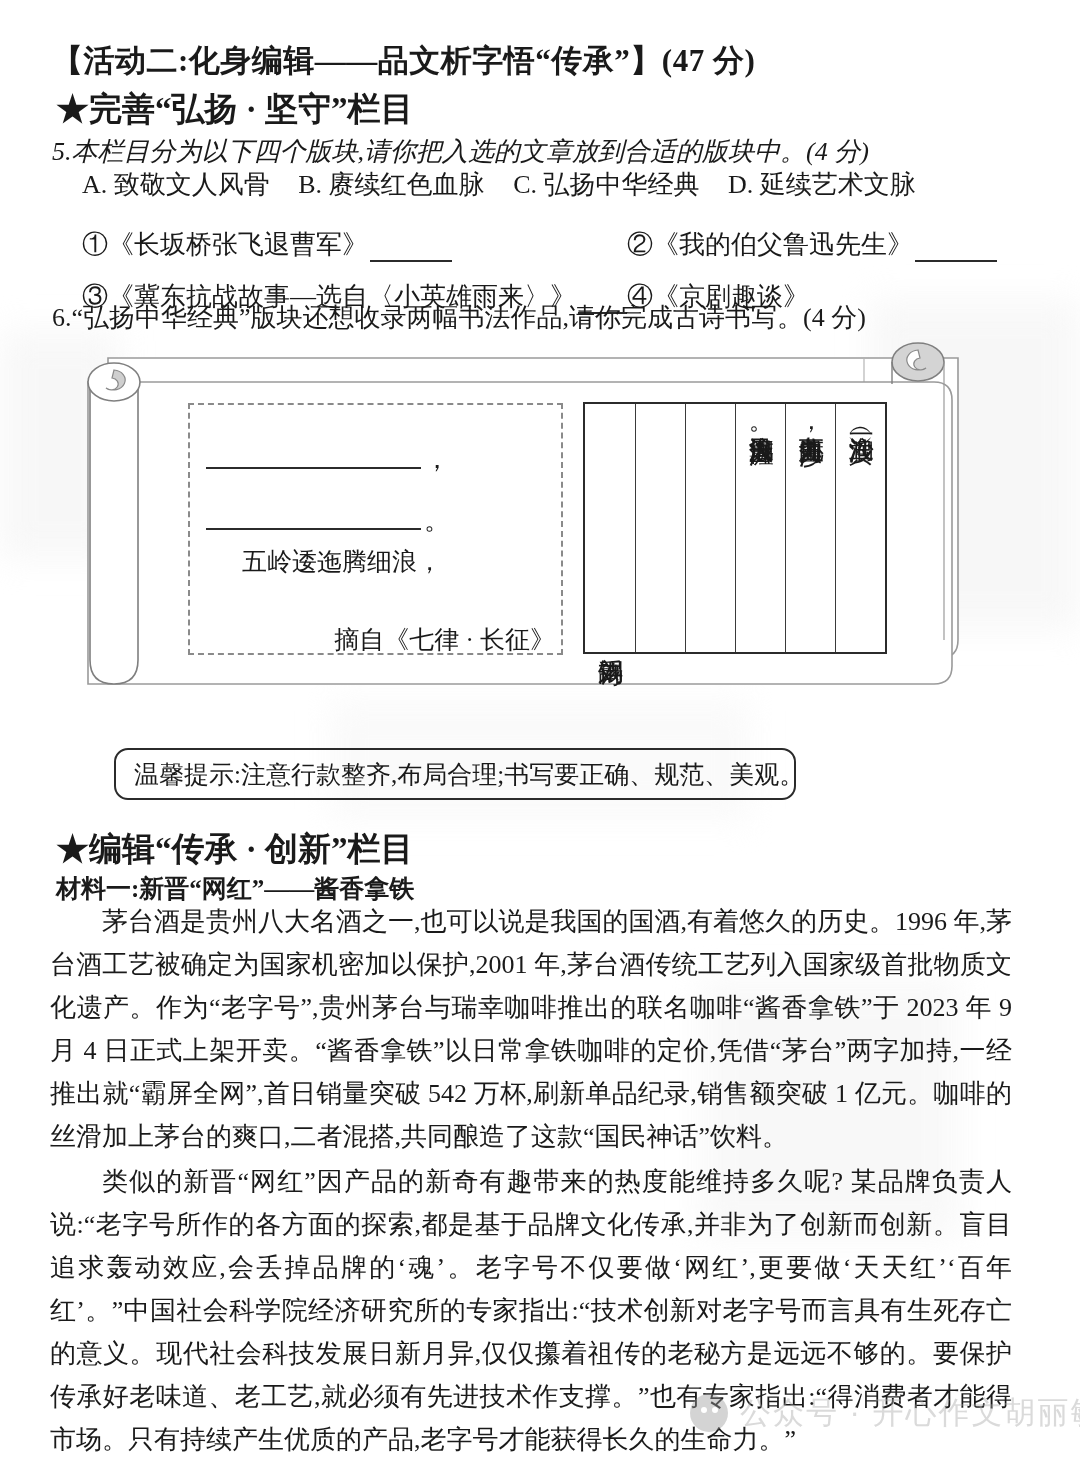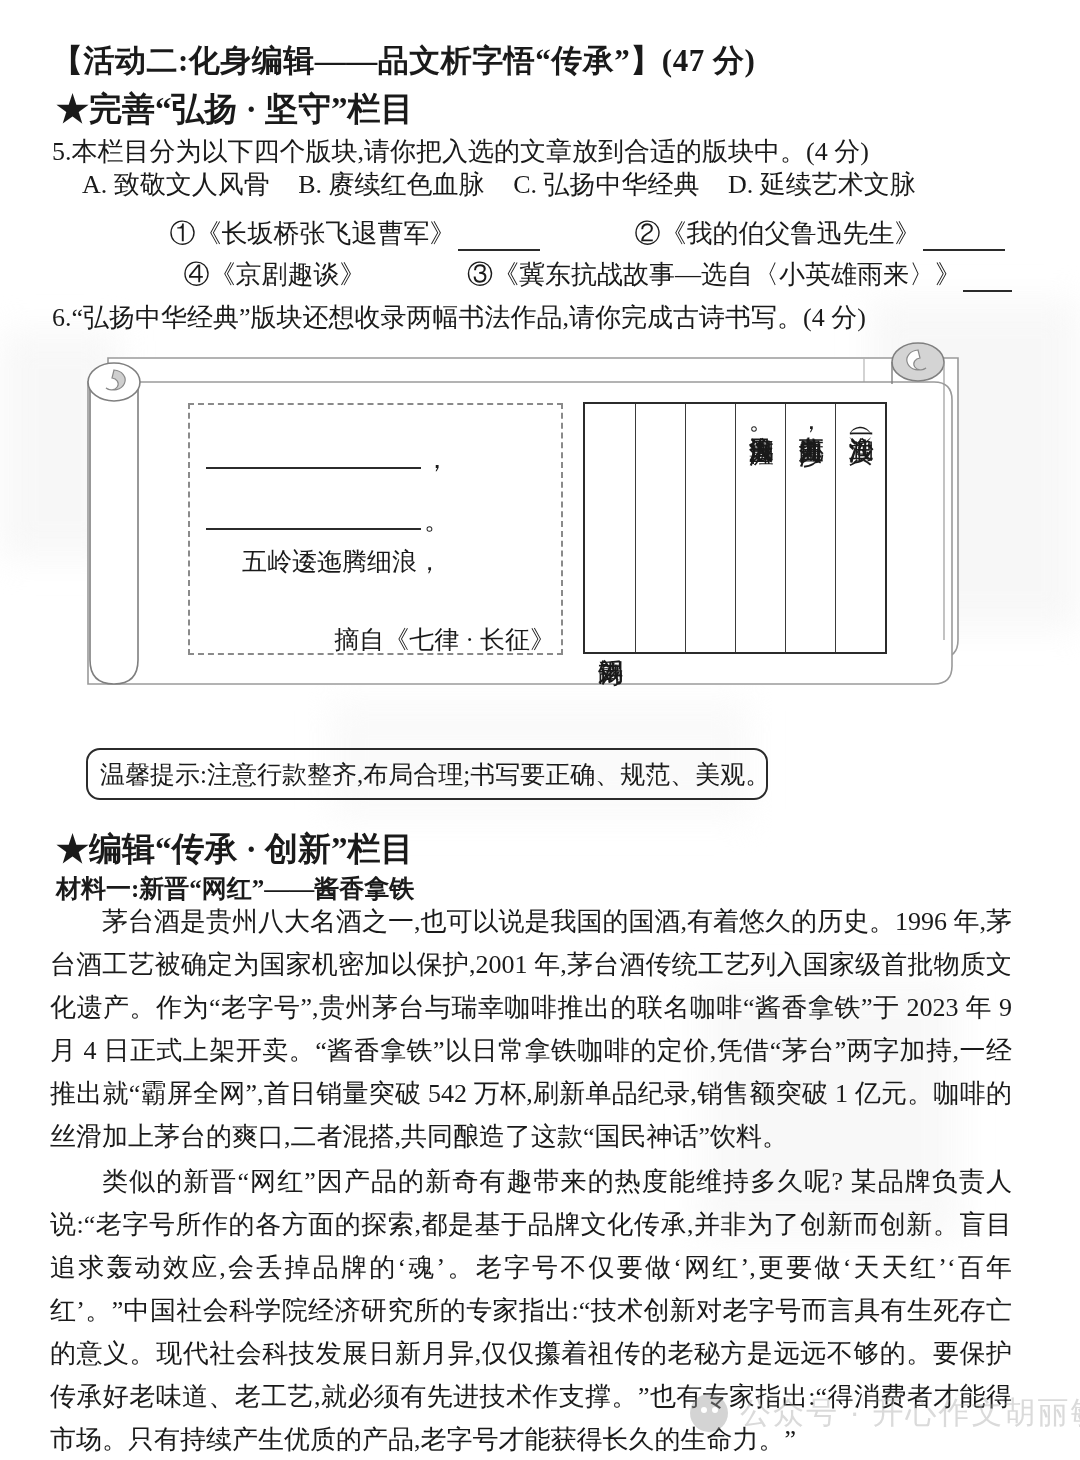--- a/index.html
+++ b/index.html
@@ -65,20 +65,21 @@
     white-space: nowrap;
   }
 
   
   .q5-stem {
     position: absolute;
     left: 52px;
     top: 134px;
     font-size: 26px;
     white-space: nowrap;
+    font-style: italic;
   }
   .q5-options {
     position: absolute;
     left: 82px;
     top: 167px;
     font-size: 26px;
     white-space: nowrap;
   }
   .q5-options .opt { margin-right: 22px; }
   .q5-options .opt:last-child { margin-right: 0; }
@@ -91,24 +92,23 @@
     font-size: 26px;
   }
   .q5-row {
     display: flex;
     margin-bottom: 6px;
   }
   .q5-cell {
     display: flex;
     align-items: flex-end;
     white-space: nowrap;
-    justify-content: center;
   }
   .q5-cell.left  { width: 545px; }
-  .q5-cell.right { width: 385px; }
+  .q5-cell.right { width: 385px; margin-top: 11px; }
   .blank-line {
     display: inline-block;
     width: 82px;
     border-bottom: 2px solid #2b2b2b;
     height: 22px;
     margin-left: 2px;
   }
 
   
   .q6-stem {
@@ -215,30 +215,30 @@
   }
   .v-col-text.bottom {
     align-self: flex-end;
     padding-top: 0;
     padding-bottom: 10px;
   }
 
   
   .tip-box {
     position: absolute;
-    left: 86px;
+    left: 114px;
     top: 748px;
     width: 682px;
     height: 52px;
     border: 2.5px solid #2b2b2b;
     border-radius: 14px;
     box-sizing: border-box;
     display: flex;
     align-items: center;
-    padding-left: 12px;
+    padding-left: 18px;
     font-size: 25px;
     white-space: nowrap;
   }
 
   
   .body-text {
     position: absolute;
     left: 50px;
     top: 900px;
     width: 962px;
@@ -315,26 +315,26 @@
       <div class="q5-cell left">
         <span>①《长坂桥张飞退曹军》</span>
         <span class="blank-line"></span>
       </div>
       <div class="q5-cell right">
         <span>②《我的伯父鲁迅先生》</span>
         <span class="blank-line"></span>
       </div>
     </div>
     <div class="q5-row">
-      <div class="q5-cell right">
-        <span>④《京剧趣谈》</span>
-      </div>
       <div class="q5-cell left">
         <span>③《冀东抗战故事—选自〈小英雄雨来〉》</span>
         <span class="blank-line"></span>
+      </div>
+      <div class="q5-cell right">
+        <span>④《京剧趣谈》</span>
       </div>
     </div>
   </div>
 
   <div class="q6-stem">6.“弘扬中华经典”版块还想收录两幅书法作品,请你完成古诗书写。(4 分)</div>
 
   <div class="scroll-wrap">
     <svg class="scroll-svg" width="910" height="370" viewBox="0 0 910 370">
 
       <path d="M30 18 L880 18 L880 300 Q880 318 862 318 L30 318 Z" fill="#ffffff" stroke="#9a9a9a" stroke-width="1.6"></path>

